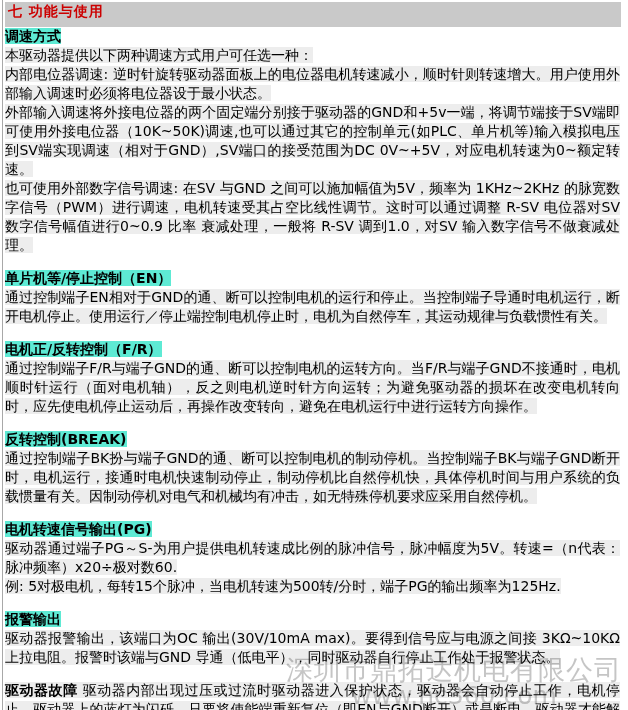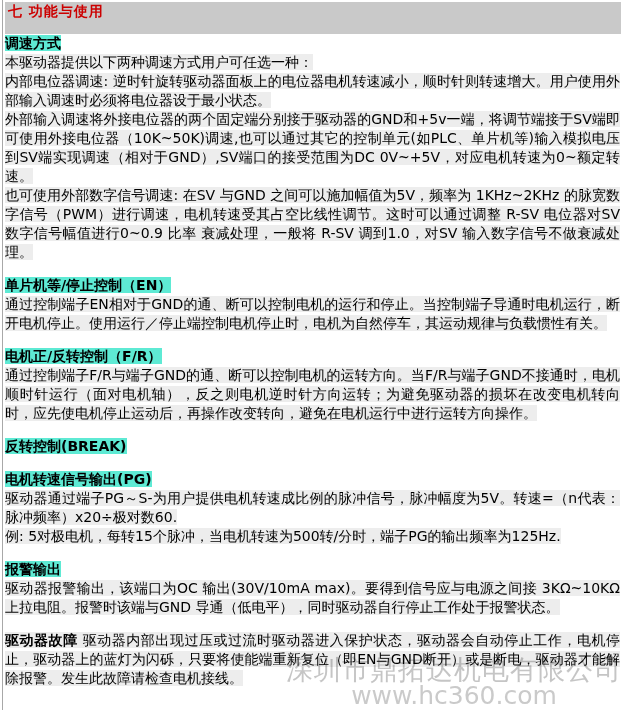--- a/index.html
+++ b/index.html
@@ -10,21 +10,21 @@
   }
   .left-rule{
     position:absolute;left:2px;top:0;width:1px;height:710px;
     background:#a8a8a8;
   }
   .page{
     position:relative;z-index:1;
     padding:2px 8px 0 5px;
   }
   .title-bar{
-    height:32px;line-height:19px;
+    height:25px;line-height:19px;
     background:#c9c9c9;
     width:613px;
     padding-left:3px;
     font-size:14px;font-weight:bold;color:#cc0000;
     letter-spacing:1px;
   }
   .sec-heading{
     margin:0;padding:0;
     font-size:14px;font-weight:bold;line-height:19px;
   }
@@ -70,20 +70,21 @@
   <p class="body-par"><span class="hl">外部输入调速将外接电位器的两个固定端分别接于驱动器的GND和+5v一端，将调节端接于SV端即可使用外接电位器（10K~50K)调速,也可以通过其它的控制单元(如PLC、单片机等)输入模拟电压到SV端实现调速（相对于GND）,SV端口的接受范围为DC 0V~+5V，对应电机转速为0~额定转速。</span></p>
   <p class="body-par"><span class="hl">也可使用外部数字信号调速: 在SV 与GND 之间可以施加幅值为5V，频率为 1KHz~2KHz 的脉宽数字信号（PWM）进行调速，电机转速受其占空比线性调节。这时可以通过调整 R-SV 电位器对SV 数字信号幅值进行0~0.9 比率 衰减处理，一般将 R-SV 调到1.0，对SV 输入数字信号不做衰减处理。</span></p>
 
   <h3 class="sec-heading gap"><span class="hl">单片机等/停止控制（EN）</span></h3>
   <p class="body-par"><span class="hl">通过控制端子EN相对于GND的通、断可以控制电机的运行和停止。当控制端子导通时电机运行，断开电机停止。使用运行／停止端控制电机停止时，电机为自然停车，其运动规律与负载惯性有关。</span></p>
 
   <h3 class="sec-heading gap"><span class="hl">电机正/反转控制（F/R）</span></h3>
   <p class="body-par"><span class="hl">通过控制端子F/R与端子GND的通、断可以控制电机的运转方向。当F/R与端子GND不接通时，电机顺时针运行（面对电机轴），反之则电机逆时针方向运转；为避免驱动器的损坏在改变电机转向时，应先使电机停止运动后，再操作改变转向，避免在电机运行中进行运转方向操作。</span></p>
 
   <h3 class="sec-heading gap"><span class="hl">反转控制(BREAK)</span></h3>
+  <p class="body-par"><span class="hl">通过控制端子BK扮与端子GND的通、断可以控制电机的制动停机。当控制端子BK与端子GND断开时，电机运行，接通时电机快速制动停止，制动停机比自然停机快，具体停机时间与用户系统的负载惯量有关。因制动停机对电气和机械均有冲击，如无特殊停机要求应采用自然停机。</span></p>
 
   <h3 class="sec-heading gap"><span class="hl">电机转速信号输出(PG)</span></h3>
   <p class="body-par"><span class="hl">驱动器通过端子PG～S-为用户提供电机转速成比例的脉冲信号，脉冲幅度为5V。转速=（n代表：脉冲频率）x20÷极对数60.</span></p>
   <p class="body-par"><span class="hl">例: 5对极电机，每转15个脉冲，当电机转速为500转/分时，端子PG的输出频率为125Hz.</span></p>
 
   <h3 class="sec-heading gap"><span class="hl">报警输出</span></h3>
   <p class="body-par"><span class="hl">驱动器报警输出，该端口为OC 输出(30V/10mA max)。要得到信号应与电源之间接 3KΩ~10KΩ上拉电阻。报警时该端与GND 导通（低电平），同时驱动器自行停止工作处于报警状态。</span></p>
 
   <p class="body-par fault-par"><span class="hl"><b class="lead">驱动器故障</b><span> 驱动器内部出现过压或过流时驱动器进入保护状态，驱动器会自动停止工作，电机停止，驱动器上的蓝灯为闪砾，只要将使能端重新复位（即EN与GND断开）或是断电，驱动器才能解除报警。发生此故障请检查电机接线。</span></span></p>
 

